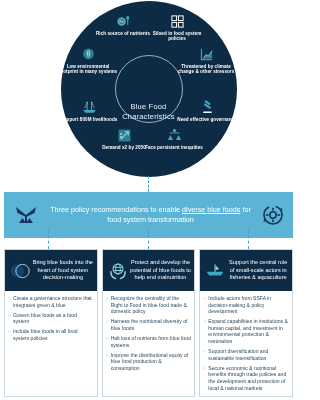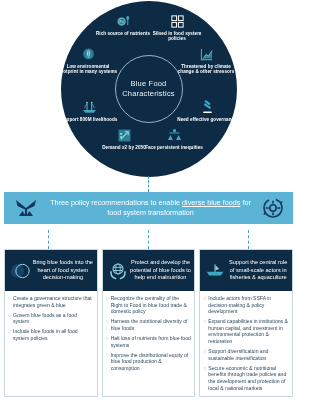--- a/index.html
+++ b/index.html
@@ -14,21 +14,21 @@
   }
   .wheel{
     position:absolute;left:50%;top:1px;transform:translateX(-50%);
     width:176px;height:176px;border-radius:50%;
     background:#0d2b45;
   }
   .hub{
     position:absolute;left:50%;top:50%;transform:translate(-50%,-50%);
     width:66px;height:66px;border-radius:50%;
     border:1px solid #8fb6cc;
-    display:flex;align-items:center;justify-content:center;
+    display:flex;align-items:flex-end;justify-content:center;
     text-align:center;
   }
   .hub span{
     color:#e9f2f7;font-size:7.5px;line-height:10px;letter-spacing:.2px;
   }
   .node{
     position:absolute;width:62px;text-align:center;
     color:#ffffff;font-size:4.6px;line-height:5.6px;font-weight:bold;
     letter-spacing:.05px;
   }
@@ -45,21 +45,21 @@
   .n-demand{left:93px;top:128px;}
   .n-livelihoods{left:58px;top:100px;}
   .n-footprint{left:57px;top:47px;}
 
   
   .vdash{
     position:absolute;border-left:1px dashed #4aa3c7;width:0;
   }
   
   #banner{
-    position:absolute;left:4px;top:192px;width:289px;height:32px;
+    position:absolute;left:4px;top:192px;width:289px;height:46px;
     background:#5bb4d6;
     display:flex;align-items:center;
   }
   #banner .bico{flex:0 0 44px;display:flex;align-items:center;justify-content:center;}
   #banner .btext{
     flex:1;text-align:center;color:#ffffff;font-size:7.2px;line-height:10.5px;
     padding:0 2px;
   }
   #banner .btext u{text-decoration:underline;}
   #banner .gico{flex:0 0 40px;display:flex;align-items:center;justify-content:center;}

